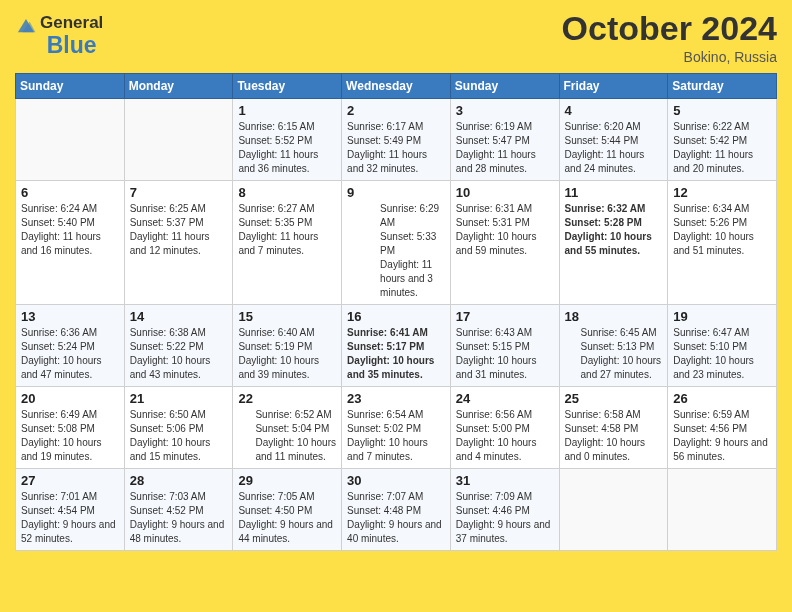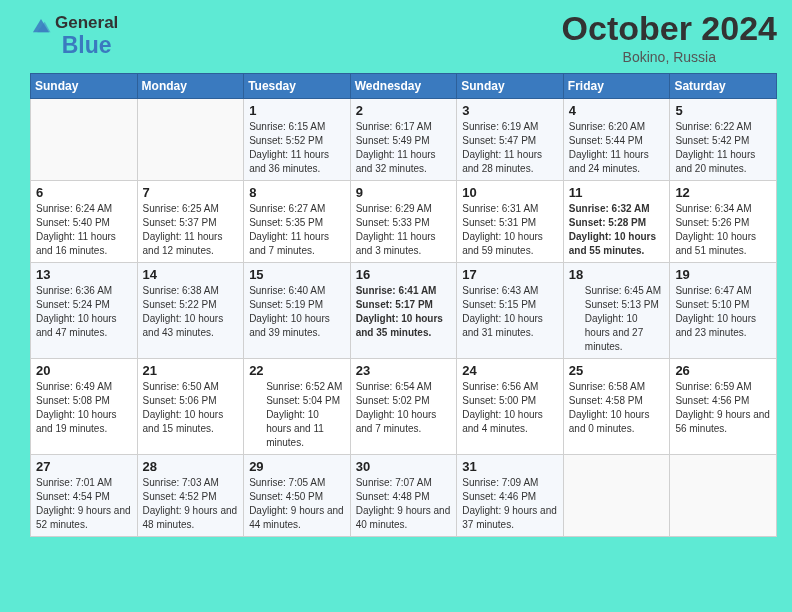--- a/index.html
+++ b/index.html
@@ -6,22 +6,22 @@
     body {
       font-family: Arial, sans-serif;
       background: #fff;
       width: 792px;
       min-height: 612px;
       padding: 0;
     }
     .page {
       width: 792px;
       min-height: 612px;
-      background: #5eead4;
-      padding: 10px 15px 10px 30px;
+      background: #fde047;
+      padding: 10px 15px 10px 15px;
     }
     .header {
       display: flex;
       justify-content: space-between;
       align-items: flex-start;
       margin-bottom: 8px;
     }
     .logo {
       display: flex;
       align-items: flex-start;
@@ -43,21 +43,21 @@
       color: #3a7abf;
       text-align: center;
     }
     .logo-icon {
       width: 22px;
       height: 22px;
       margin-right: 3px;
       margin-top: 2px;
     }
     .title-block {
-      text-align: center;
+      text-align: right;
     }
     .month-title {
       font-size: 34px;
       font-weight: bold;
       color: #333;
       line-height: 1.1;
     }
     .location {
       font-size: 14px;
       color: #555;
@@ -190,21 +190,21 @@
 Daylight: 11 hours and 12 minutes.</div>
           </td>
           <td>
             <span class="day-number">8</span>
             <div class="day-info" style="white-space: pre-line;">Sunrise: 6:27 AM
 Sunset: 5:35 PM
 Daylight: 11 hours and 7 minutes.</div>
           </td>
           <td>
             <span class="day-number">9</span>
-            <div class="day-info" style="white-space: pre-line;">Sunrise: 6:29 AM
+            <div class="day-info" style="white-space: pre-line; margin-left: 33px;">Sunrise: 6:29 AM
 Sunset: 5:33 PM
 Daylight: 11 hours and 3 minutes.</div>
           </td>
           <td>
             <span class="day-number">10</span>
             <div class="day-info" style="white-space: pre-line;">Sunrise: 6:31 AM
 Sunset: 5:31 PM
 Daylight: 10 hours and 59 minutes.</div>
           </td>
           <td>

